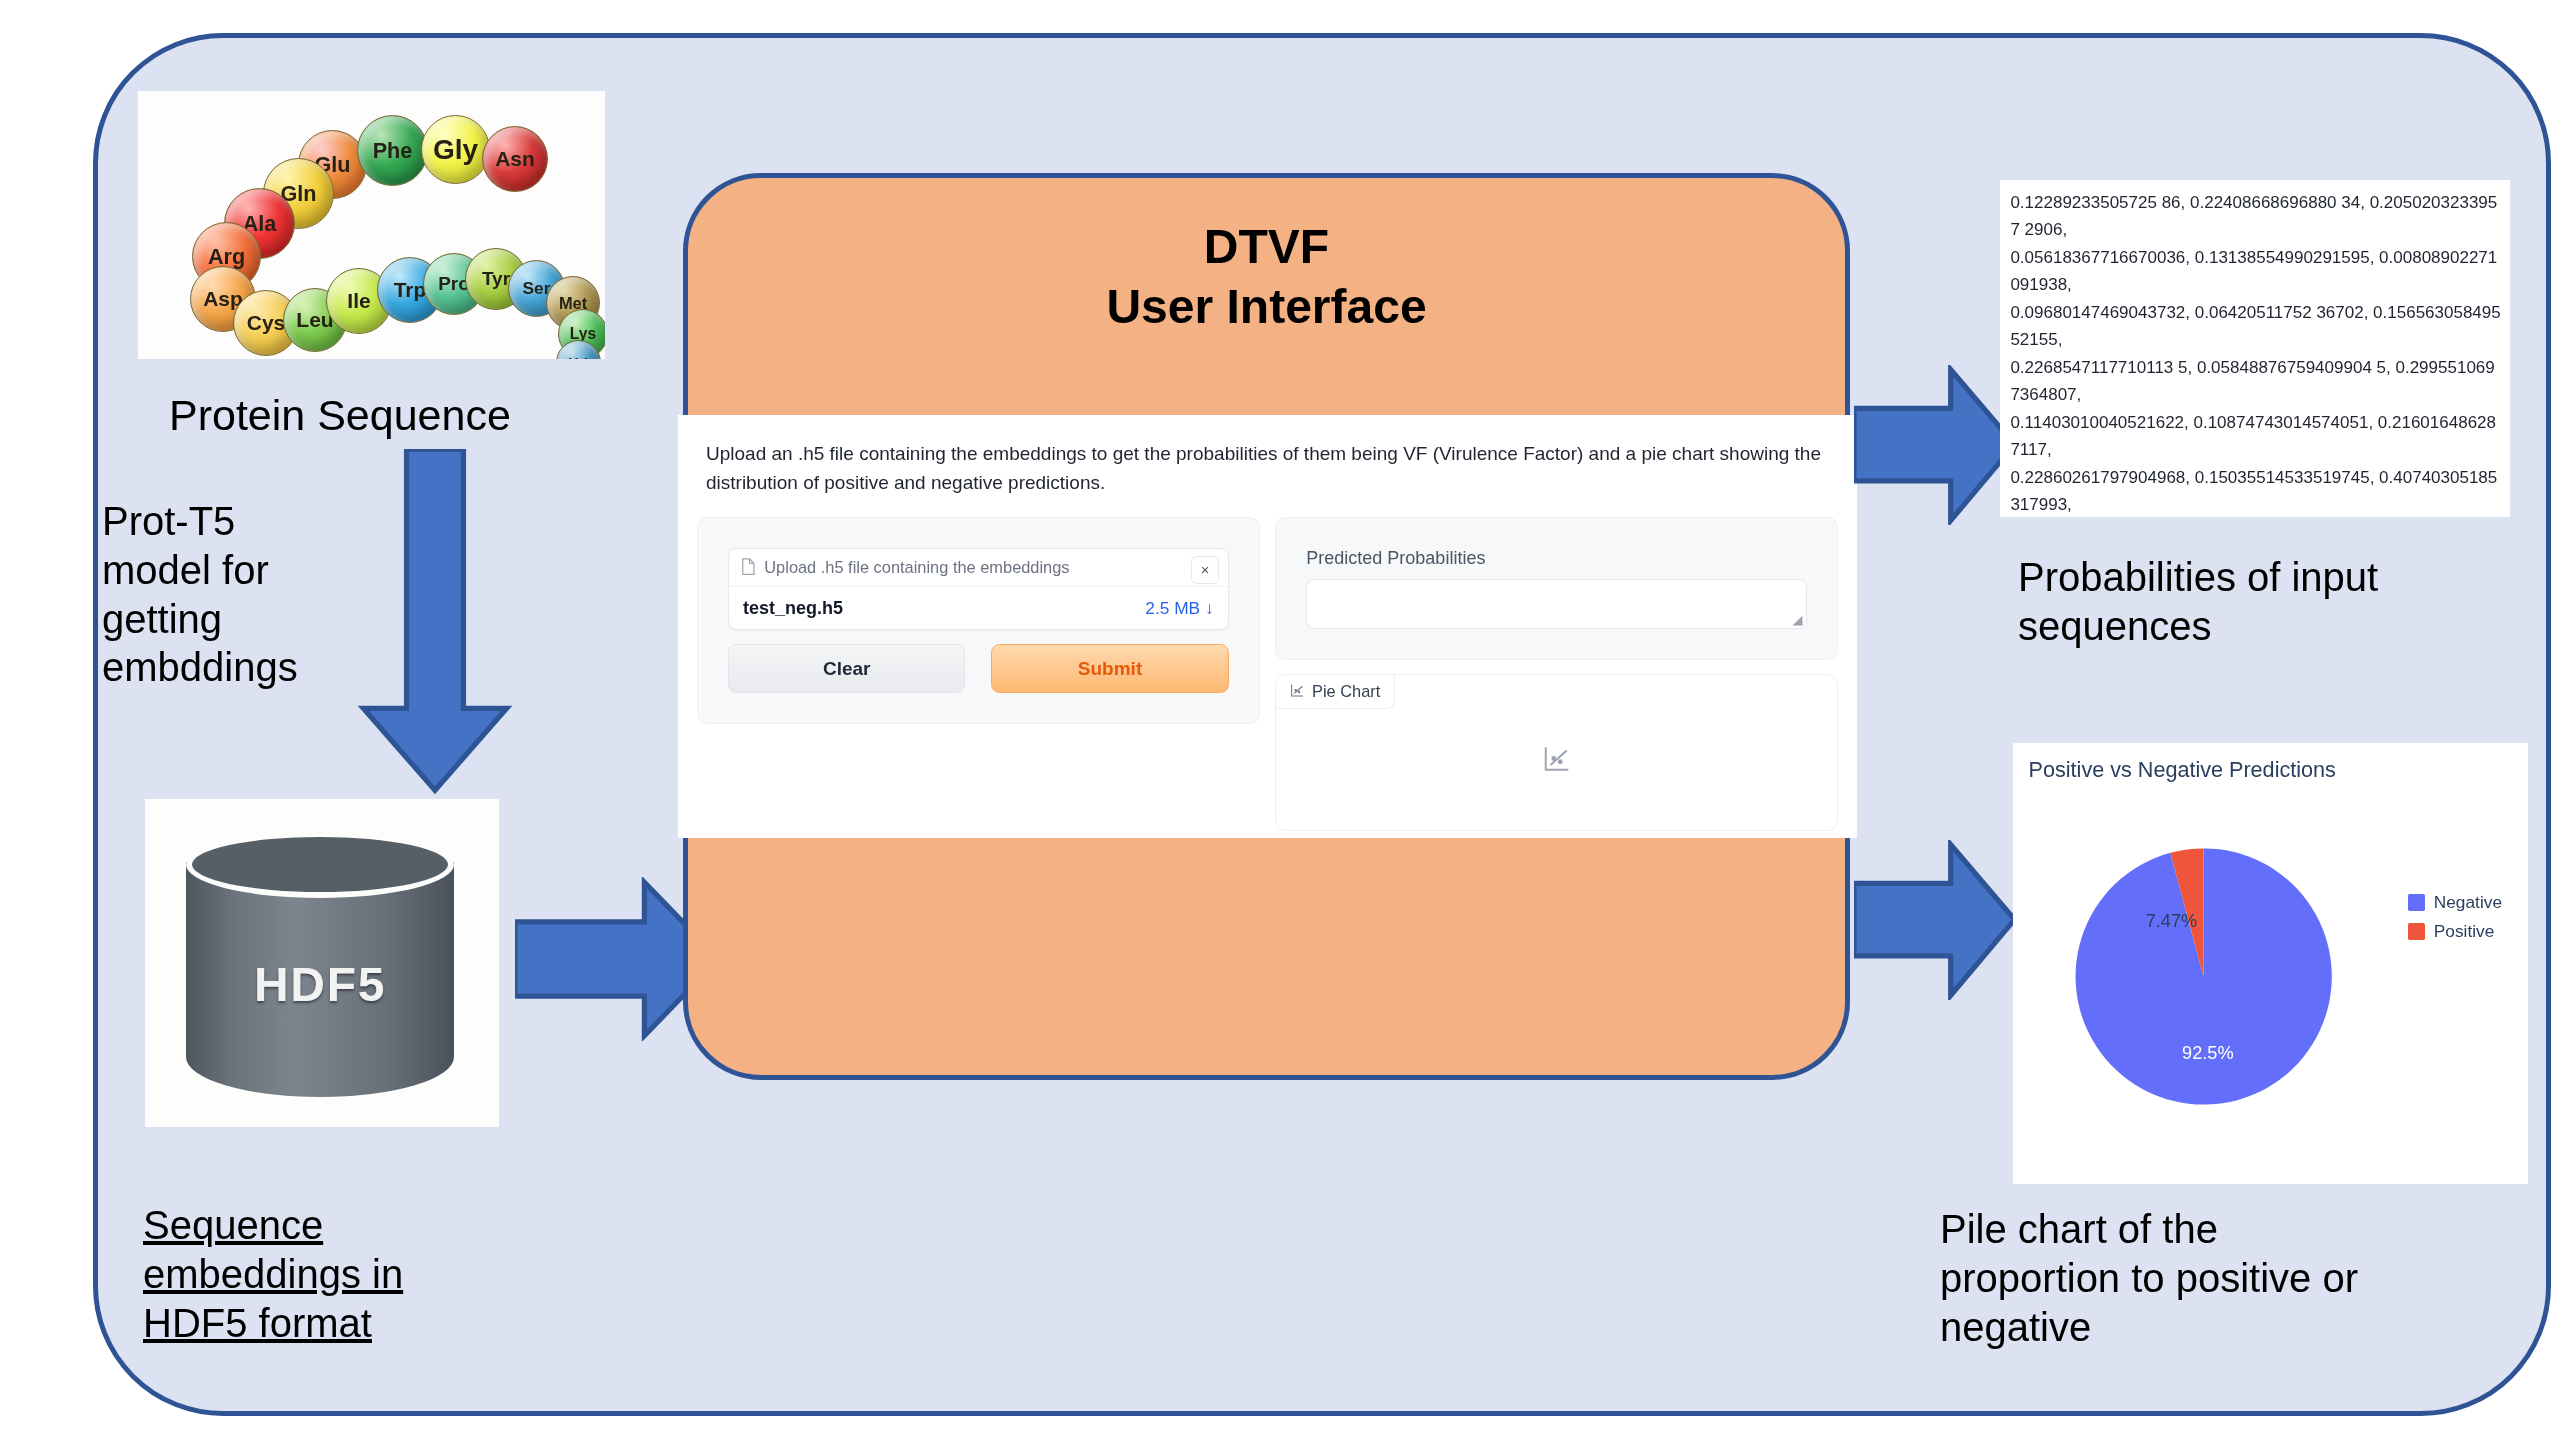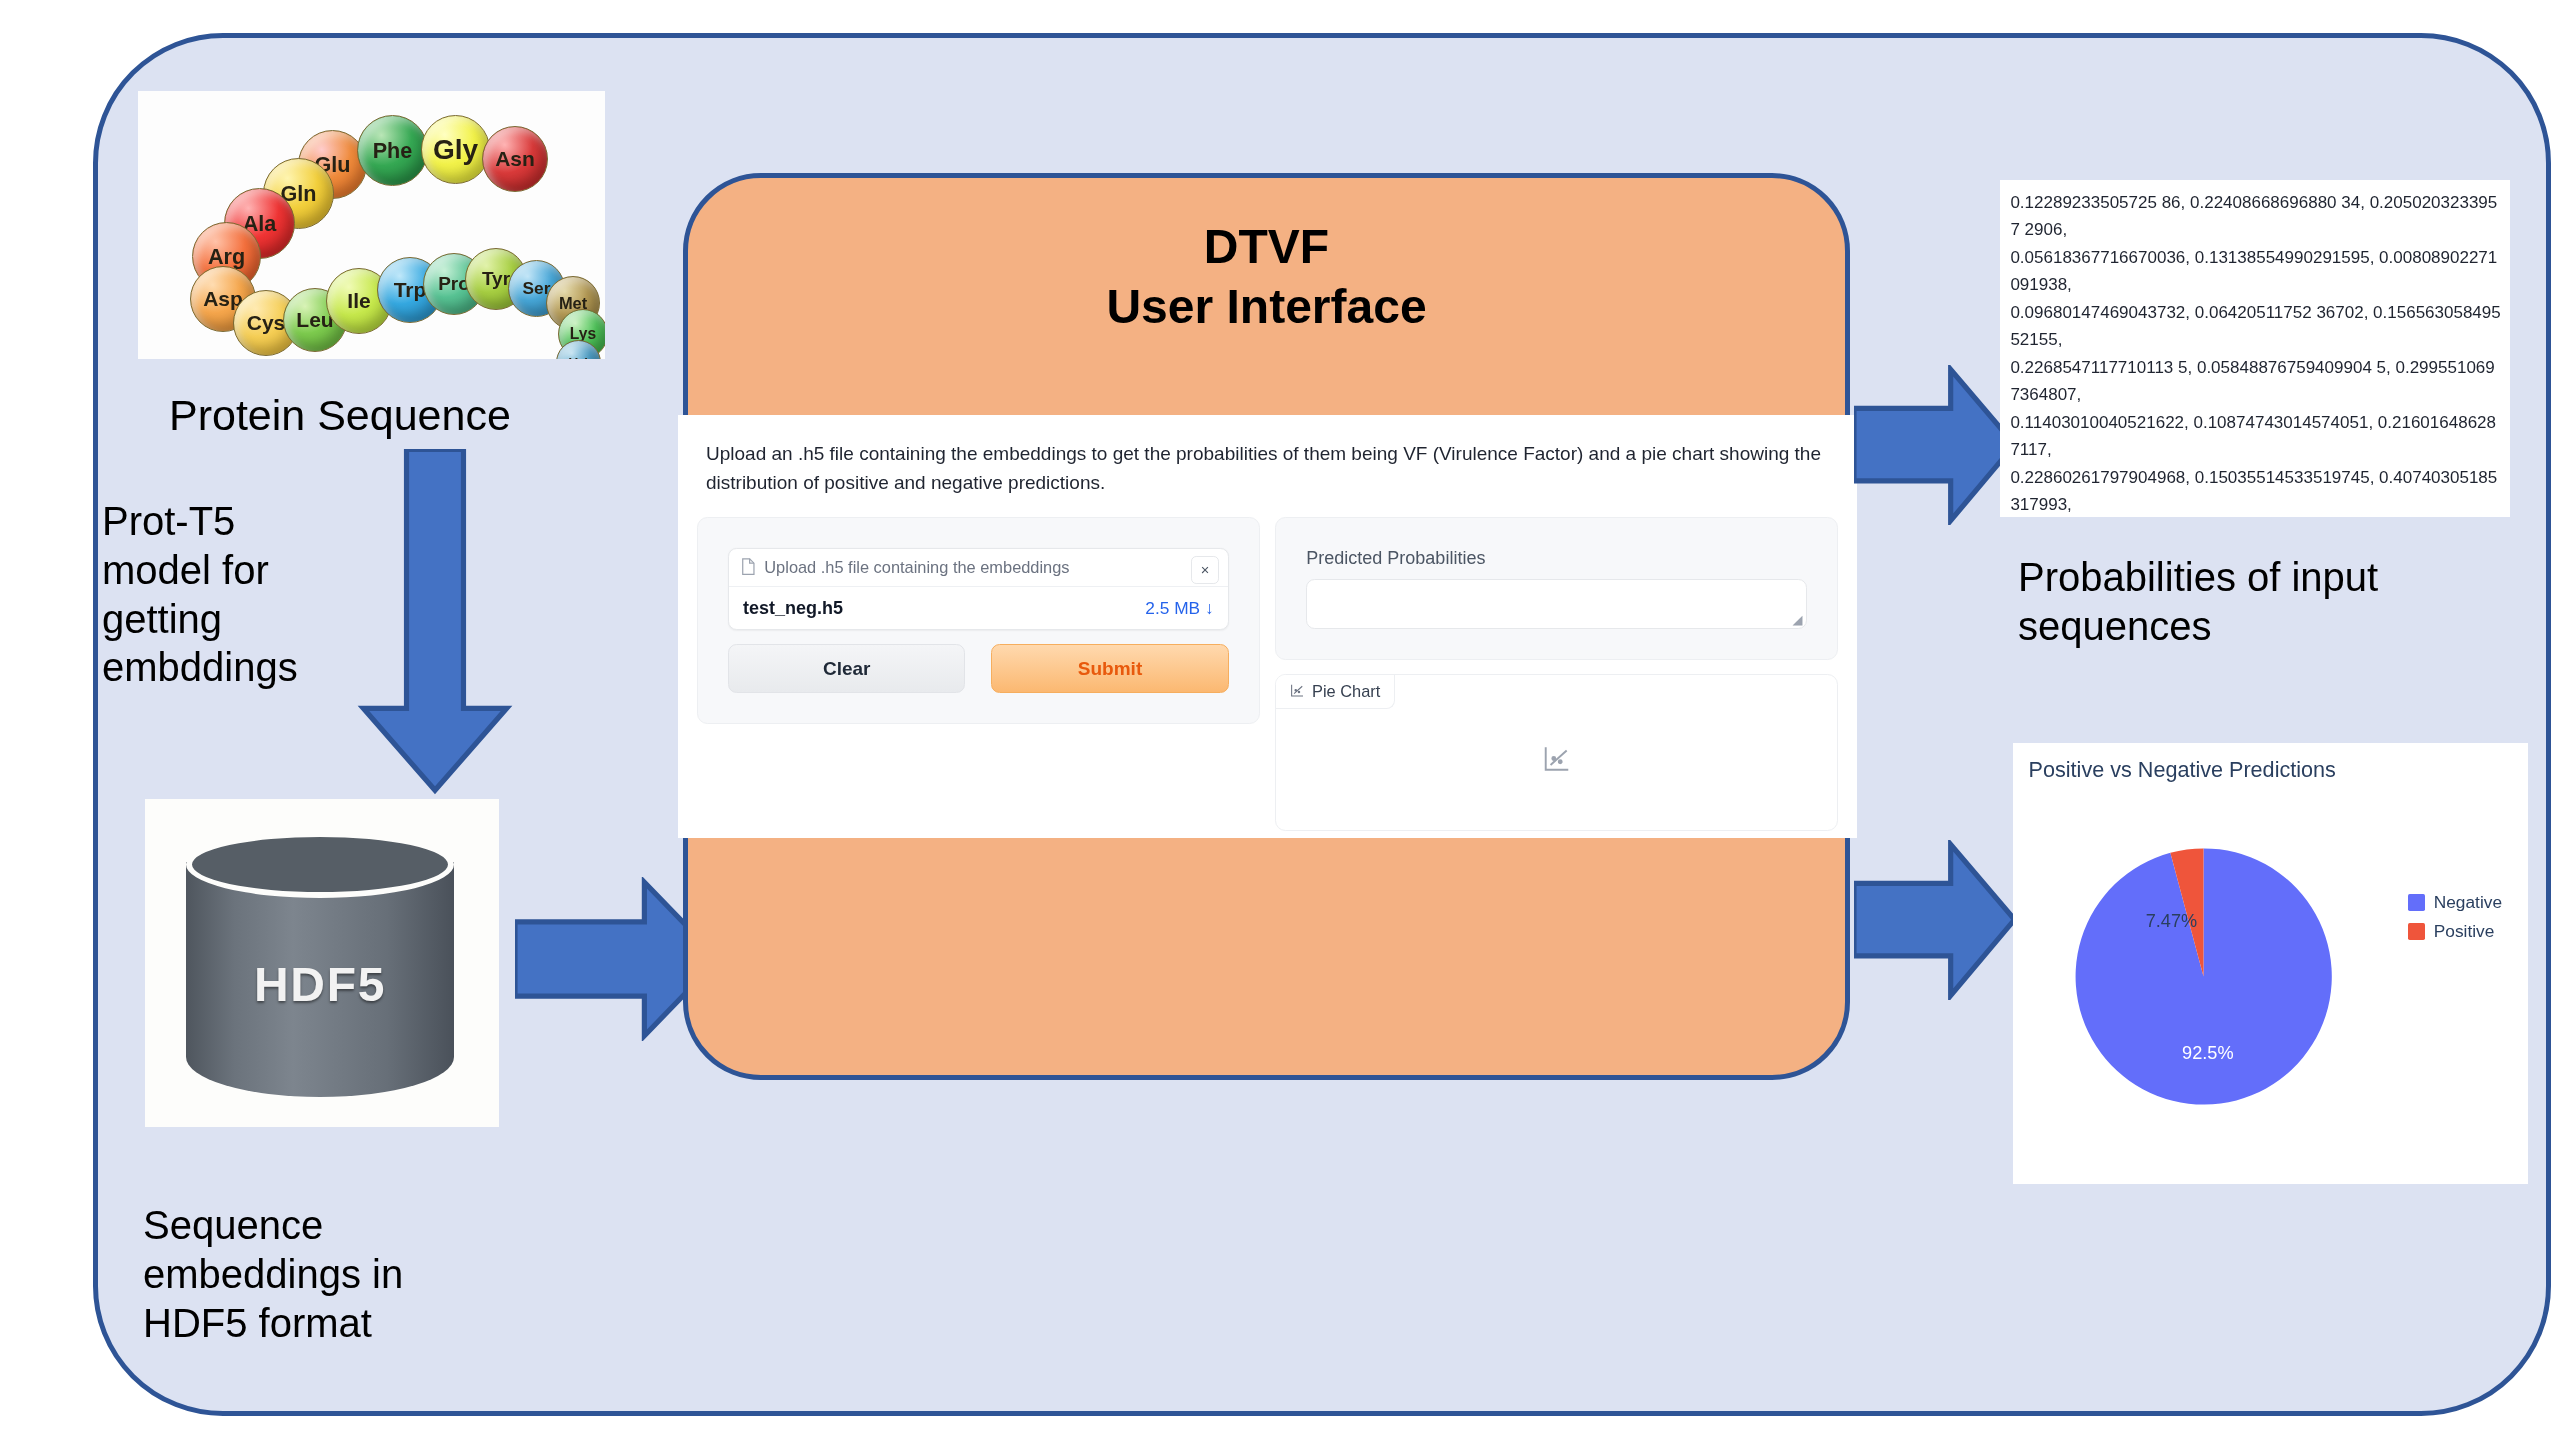--- a/index.html
+++ b/index.html
@@ -275,21 +275,21 @@
   </div>
 
   <div class="hdf5-box">
     <div class="cyl">
       <div class="body"></div>
       <div class="top"></div>
       <div class="hdf5-text">HDF5</div>
     </div>
   </div>
 
-  <div class="lbl" style="left:143px;top:1201px;width:406px;">Sequence
+  <div class="lbl" style="left:143px;top:1201px;width:406px;text-decoration:underline;">Sequence
 embeddings in
 HDF5 format</div>
 
   <div class="arrow" style="left:515px;top:877px;">
     <svg width="207" height="164" viewBox="0 0 240 190">
       <polygon points="0,52 150,52 150,6 236,95 150,184 150,138 0,138" fill="#4472C4" stroke="#2E5496" stroke-width="6"></polygon>
     </svg>
   </div>
 
   <div class="dtvf-panel">
@@ -419,15 +419,18 @@
         <span class="leg-swatch" style="background:#636EFA;"></span>
         <span class="leg-text">Negative</span>
       </div>
       <div class="leg-item">
         <span class="leg-swatch" style="background:#EF553B;"></span>
         <span class="leg-text">Positive</span>
       </div>
     </div>
   </div>
 
+  <div class="lbl" style="left:1940px;top:1205px;width:553px;">Pile chart of the
+proportion to positive or
+negative</div>
 
 </div>
 
 
 </body></html>

